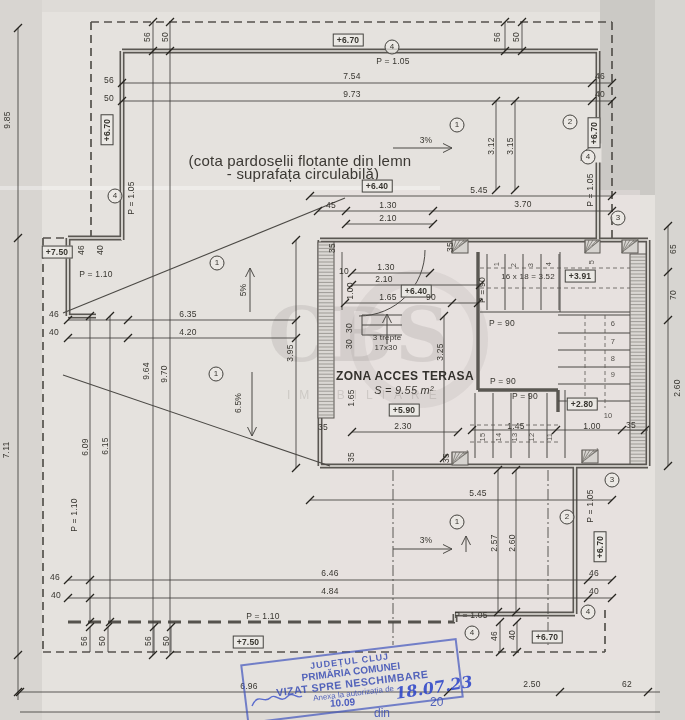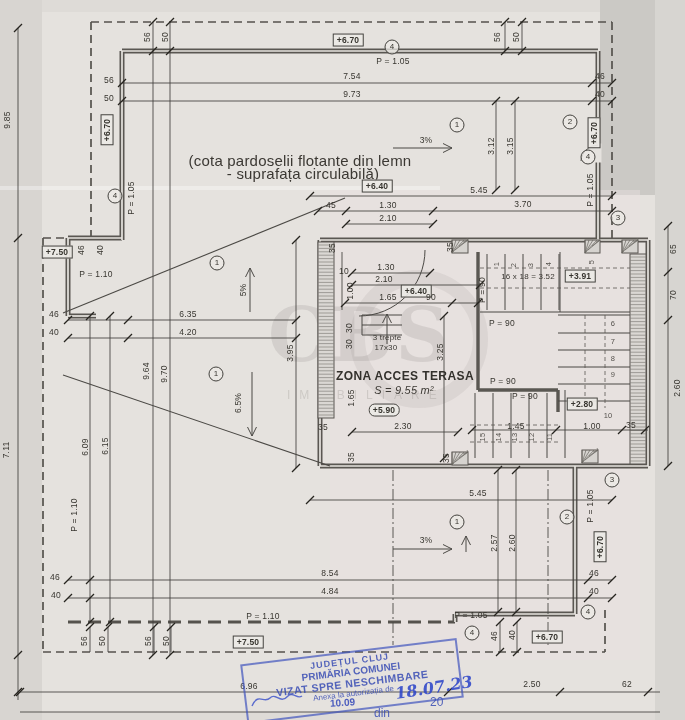--- a/index.html
+++ b/index.html
@@ -518,21 +518,21 @@
       <div class="lb dim" style="left: 188px; top: 332px;">4.20</div>
       <div class="lb dim" style="left: 54px; top: 314px;">46</div>
       <div class="lb dim" style="left: 54px; top: 332px;">40</div>
       <div class="lb circle" style="left: 216px; top: 374px;">1</div>
       <div class="lb dim rot" style="left: 238px; top: 403px;">6.5%</div>
       <div class="lb dim rot" style="left: 146px; top: 371px;">9.64</div>
       <div class="lb dim rot" style="left: 164px; top: 374px;">9.70</div>
       <div class="lb dim rot" style="left: 290px; top: 353px;">3.95</div>
       <div class="lb title" style="left: 405px; top: 376px;">ZONA ACCES TERASA</div>
       <div class="lb area" style="left: 404px; top: 391px;">S = 9.55 m²</div>
-      <div class="lb box" style="left: 384px; top: 410px; border-radius: 6px;">+5.90</div>
+      <div class="lb box" style="left: 404px; top: 410px;">+5.90</div>
       <div class="lb dim rot" style="left: 351px; top: 398px;">1.65</div>
       <div class="lb dim" style="left: 323px; top: 427px;">35</div>
       <div class="lb dim" style="left: 403px; top: 426px; text-align: right;">2.30</div>
       <div class="lb dim rot" style="left: 351px; top: 457px;">35</div>
       <div class="lb dim rot" style="left: 446px; top: 458px;">35</div>
       <div class="lb dim" style="left: 503px; top: 381px;">P = 90</div>
       <div class="lb dim" style="left: 525px; top: 396px;">P = 90</div>
       <div class="lb box" style="left: 582px; top: 404px;">+2.80</div>
       <div class="lb dim" style="left: 516px; top: 426px;">1.45</div>
       <div class="lb dim" style="left: 592px; top: 426px;">1.00</div>
@@ -551,21 +551,21 @@
       <div class="lb circle" style="left: 457px; top: 522px;">1</div>
       <div class="lb circle" style="left: 567px; top: 517px;">2</div>
       <div class="lb circle" style="left: 612px; top: 480px;">3</div>
       <div class="lb dim" style="left: 426px; top: 540px;">3%</div>
       <div class="lb dim rot" style="left: 494px; top: 543px;">2.57</div>
       <div class="lb dim rot" style="left: 512px; top: 543px;">2.60</div>
       <div class="lb dim rot" style="left: 590px; top: 506px;">P = 1.05</div>
       <div class="lb box rot" style="left: 600px; top: 547px;">+6.70</div>
       <div class="lb dim" style="left: 594px; top: 573px;">46</div>
       <div class="lb dim" style="left: 594px; top: 591px;">40</div>
-      <div class="lb dim" style="left: 330px; top: 573px;">8.54</div>
+      <div class="lb dim" style="left: 330px; top: 573px;">6.46</div>
       <div class="lb dim" style="left: 330px; top: 591px;">4.84</div>
       <div class="lb dim" style="left: 55px; top: 577px;">46</div>
       <div class="lb dim" style="left: 56px; top: 595px;">40</div>
       <div class="lb dim" style="left: 263px; top: 616px;">P = 1.10</div>
       <div class="lb dim" style="left: 471px; top: 615px;">P = 1.05</div>
       <div class="lb circle" style="left: 588px; top: 612px;">4</div>
       <div class="lb circle" style="left: 472px; top: 633px;">4</div>
       <div class="lb dim rot" style="left: 494px; top: 636px;">46</div>
       <div class="lb dim rot" style="left: 512px; top: 635px;">40</div>
       <div class="lb box" style="left: 547px; top: 637px;">+6.70</div>

